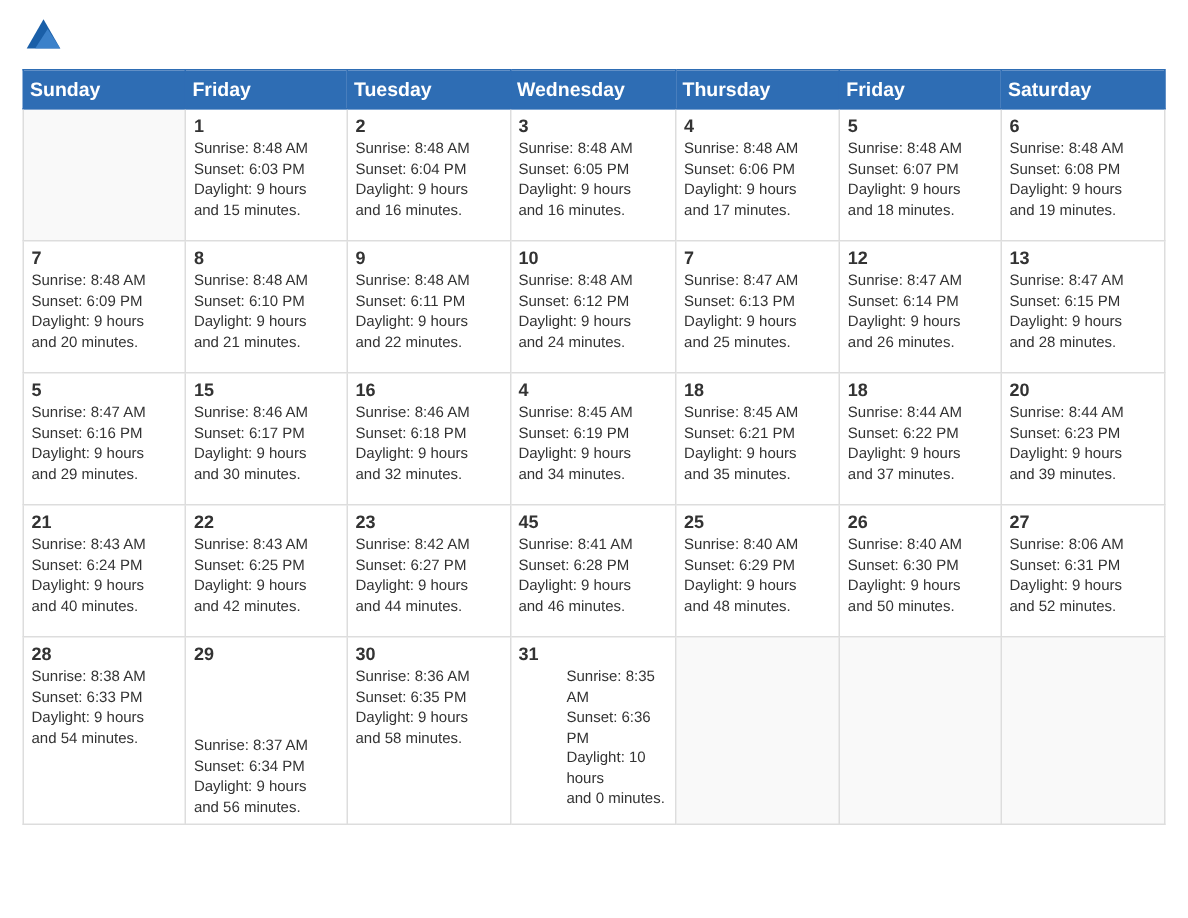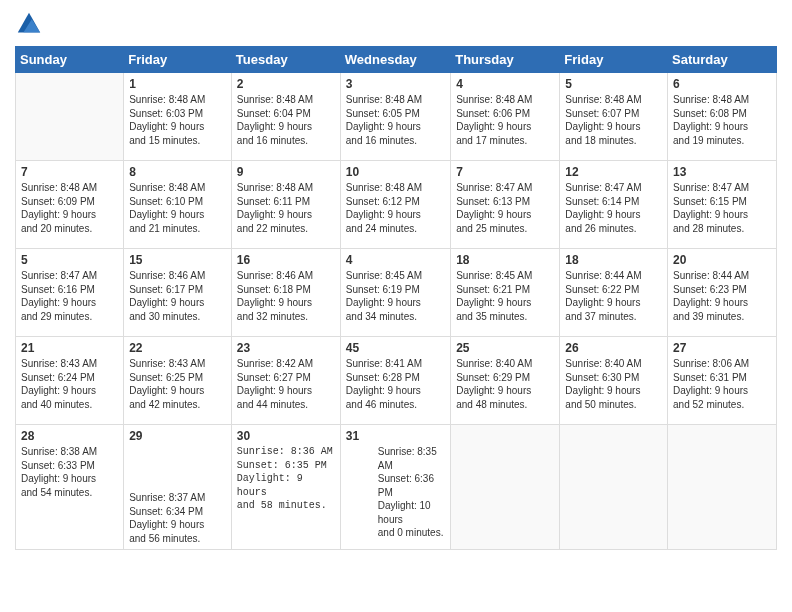--- a/index.html
+++ b/index.html
@@ -337,21 +337,21 @@
           </td>
           <td>
             <span class="day-num">29</span>
             <div class="day-info" style="white-space: pre-line; margin-top: 48px;">Sunrise: 8:37 AM
 Sunset: 6:34 PM
 Daylight: 9 hours
 and 56 minutes.</div>
           </td>
           <td>
             <span class="day-num">30</span>
-            <div class="day-info" style="white-space: pre-line; font-family: Liberation Mono, monospace;">Sunrise: 8:36 AM
+            <div class="day-info" style="white-space: pre-line;">Sunrise: 8:36 AM
 Sunset: 6:35 PM
 Daylight: 9 hours
 and 58 minutes.</div>
           </td>
           <td>
             <span class="day-num">31</span>
             <div class="day-info" style="white-space: pre-line; margin-left: 32px;">Sunrise: 8:35 AM
 Sunset: 6:36 PM
 Daylight: 10 hours
 and 0 minutes.</div>

